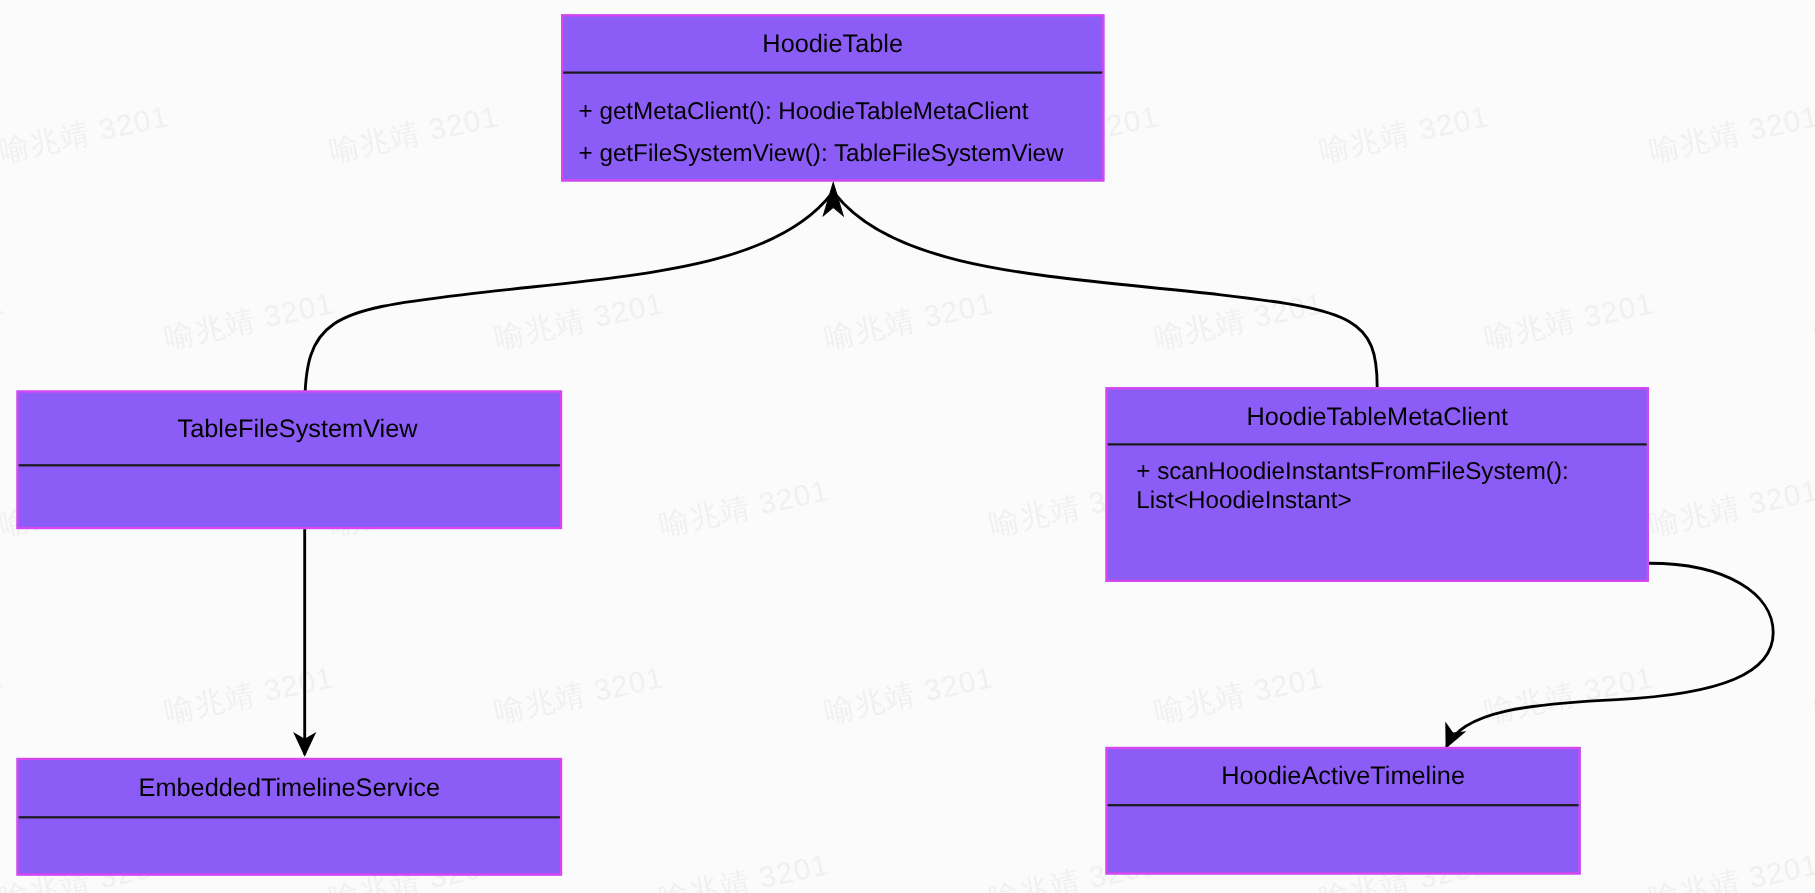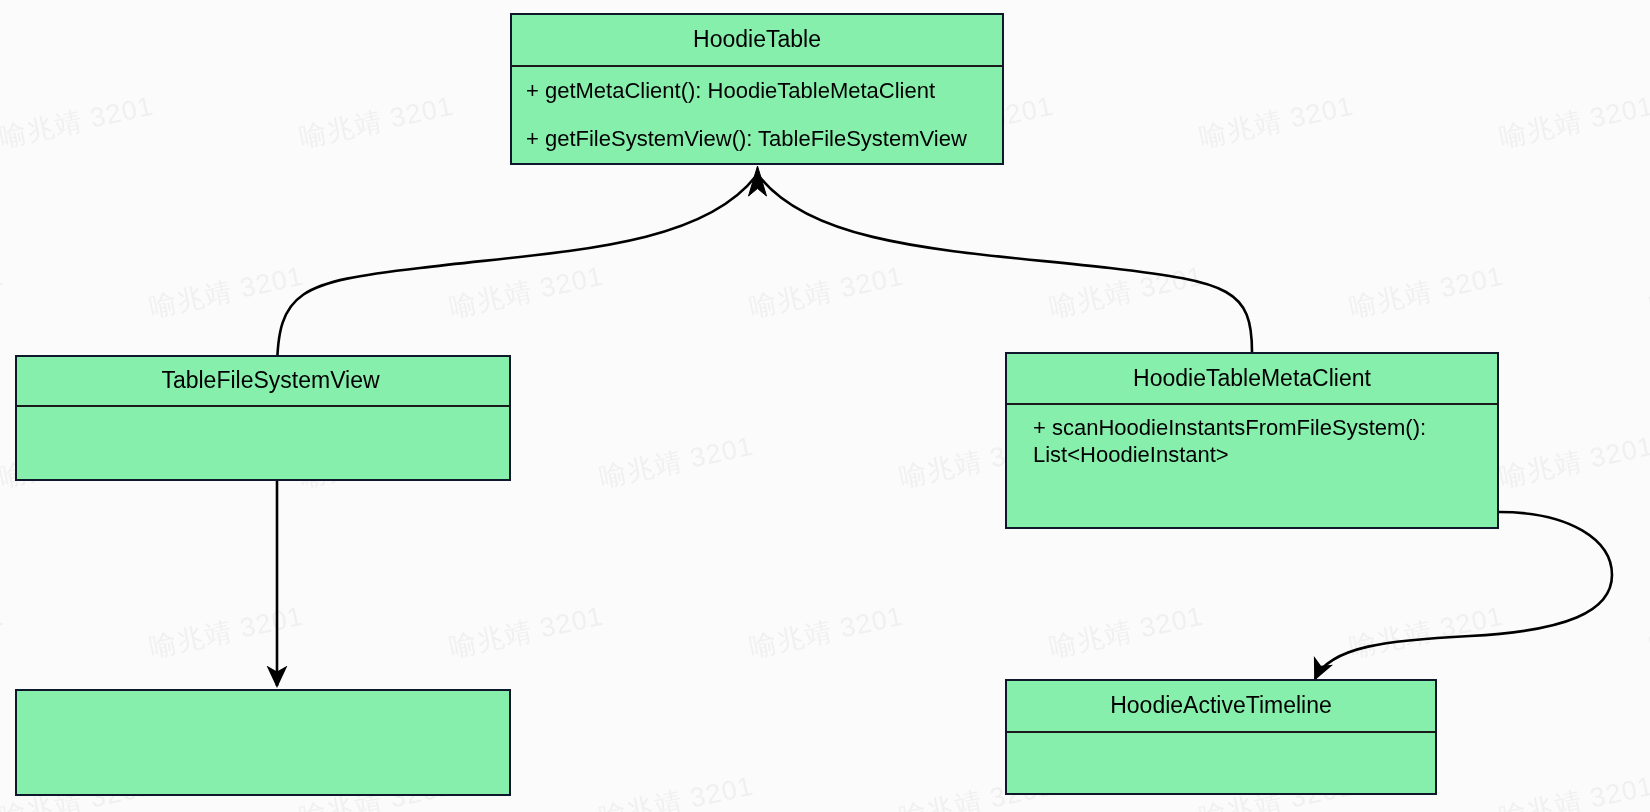--- a/index.html
+++ b/index.html
@@ -37,22 +37,22 @@
     position: absolute;
     left: 0; top: 0;
     width: 1650px;
     height: 812px;
     z-index: 1;
     pointer-events: none;
   }
   .umlbox {
     position: absolute;
     box-sizing: border-box;
-    background: #86efac;
-    border: 2px solid #0f172a;
+    background: #8b5cf6;
+    border: 2px solid #d946ef;
     z-index: 2;
   }
   .compartment {
     box-sizing: border-box;
     display: flex;
     align-items: center;
   }
   .comp-title {
     justify-content: center;
     border-bottom: 2px solid #1a1a1a;
@@ -142,49 +142,52 @@
 
     <path d="M 1499 512 C 1570 512 1612 540 1612 575 C 1612 612 1565 631 1470 636
              C 1390 640 1330 646 1315 679" fill="none" stroke="#000000" stroke-width="2.6" marker-end="url(#arrowFilled)"></path>
   </svg>
 
   <div class="umlbox" style="left:510px; top:13px; width:494px; height:152px;">
     <div class="compartment comp-title" style="height:52px;">
       <span class="cls-name">HoodieTable</span>
     </div>
     <div class="compartment comp-body" style="height:96px;">
-      <div class="member-row" style="height:48px;">
+      <div class="member-row" style="height:48px;align-items:flex-end;">
         <span class="member">+ getMetaClient(): HoodieTableMetaClient</span>
       </div>
       <div class="member-row" style="height:48px;">
         <span class="member">+ getFileSystemView(): TableFileSystemView</span>
       </div>
     </div>
   </div>
 
   <div class="umlbox" style="left:15px; top:355px; width:496px; height:126px;">
-    <div class="compartment comp-title" style="height:50px;padding-left:15px;">
+    <div class="compartment comp-title" style="height:67px;padding-left:15px;">
       <span class="cls-name">TableFileSystemView</span>
     </div>
     <div class="compartment comp-body" style="height:72px;"></div>
   </div>
 
   <div class="umlbox" style="left:1005px; top:352px; width:494px; height:177px;">
     <div class="compartment comp-title" style="height:51px;">
       <span class="cls-name">HoodieTableMetaClient</span>
     </div>
     <div class="compartment comp-body" style="height:74px;padding-left:12px;">
       <div class="member-row" style="height:100%;">
         <span class="member">+ scanHoodieInstantsFromFileSystem():
 List&lt;HoodieInstant&gt;</span>
       </div>
     </div>
   </div>
 
   <div class="umlbox" style="left:15px; top:689px; width:496px; height:107px;">
+    <div class="compartment comp-title" style="height:53px;">
+      <span class="cls-name">EmbeddedTimelineService</span>
+    </div>
     <div class="compartment comp-body" style="height:50px;"></div>
   </div>
 
   <div class="umlbox" style="left:1005px; top:679px; width:432px; height:116px;">
     <div class="compartment comp-title" style="height:52px;">
       <span class="cls-name">HoodieActiveTimeline</span>
     </div>
     <div class="compartment comp-body" style="height:60px;"></div>
   </div>
 

